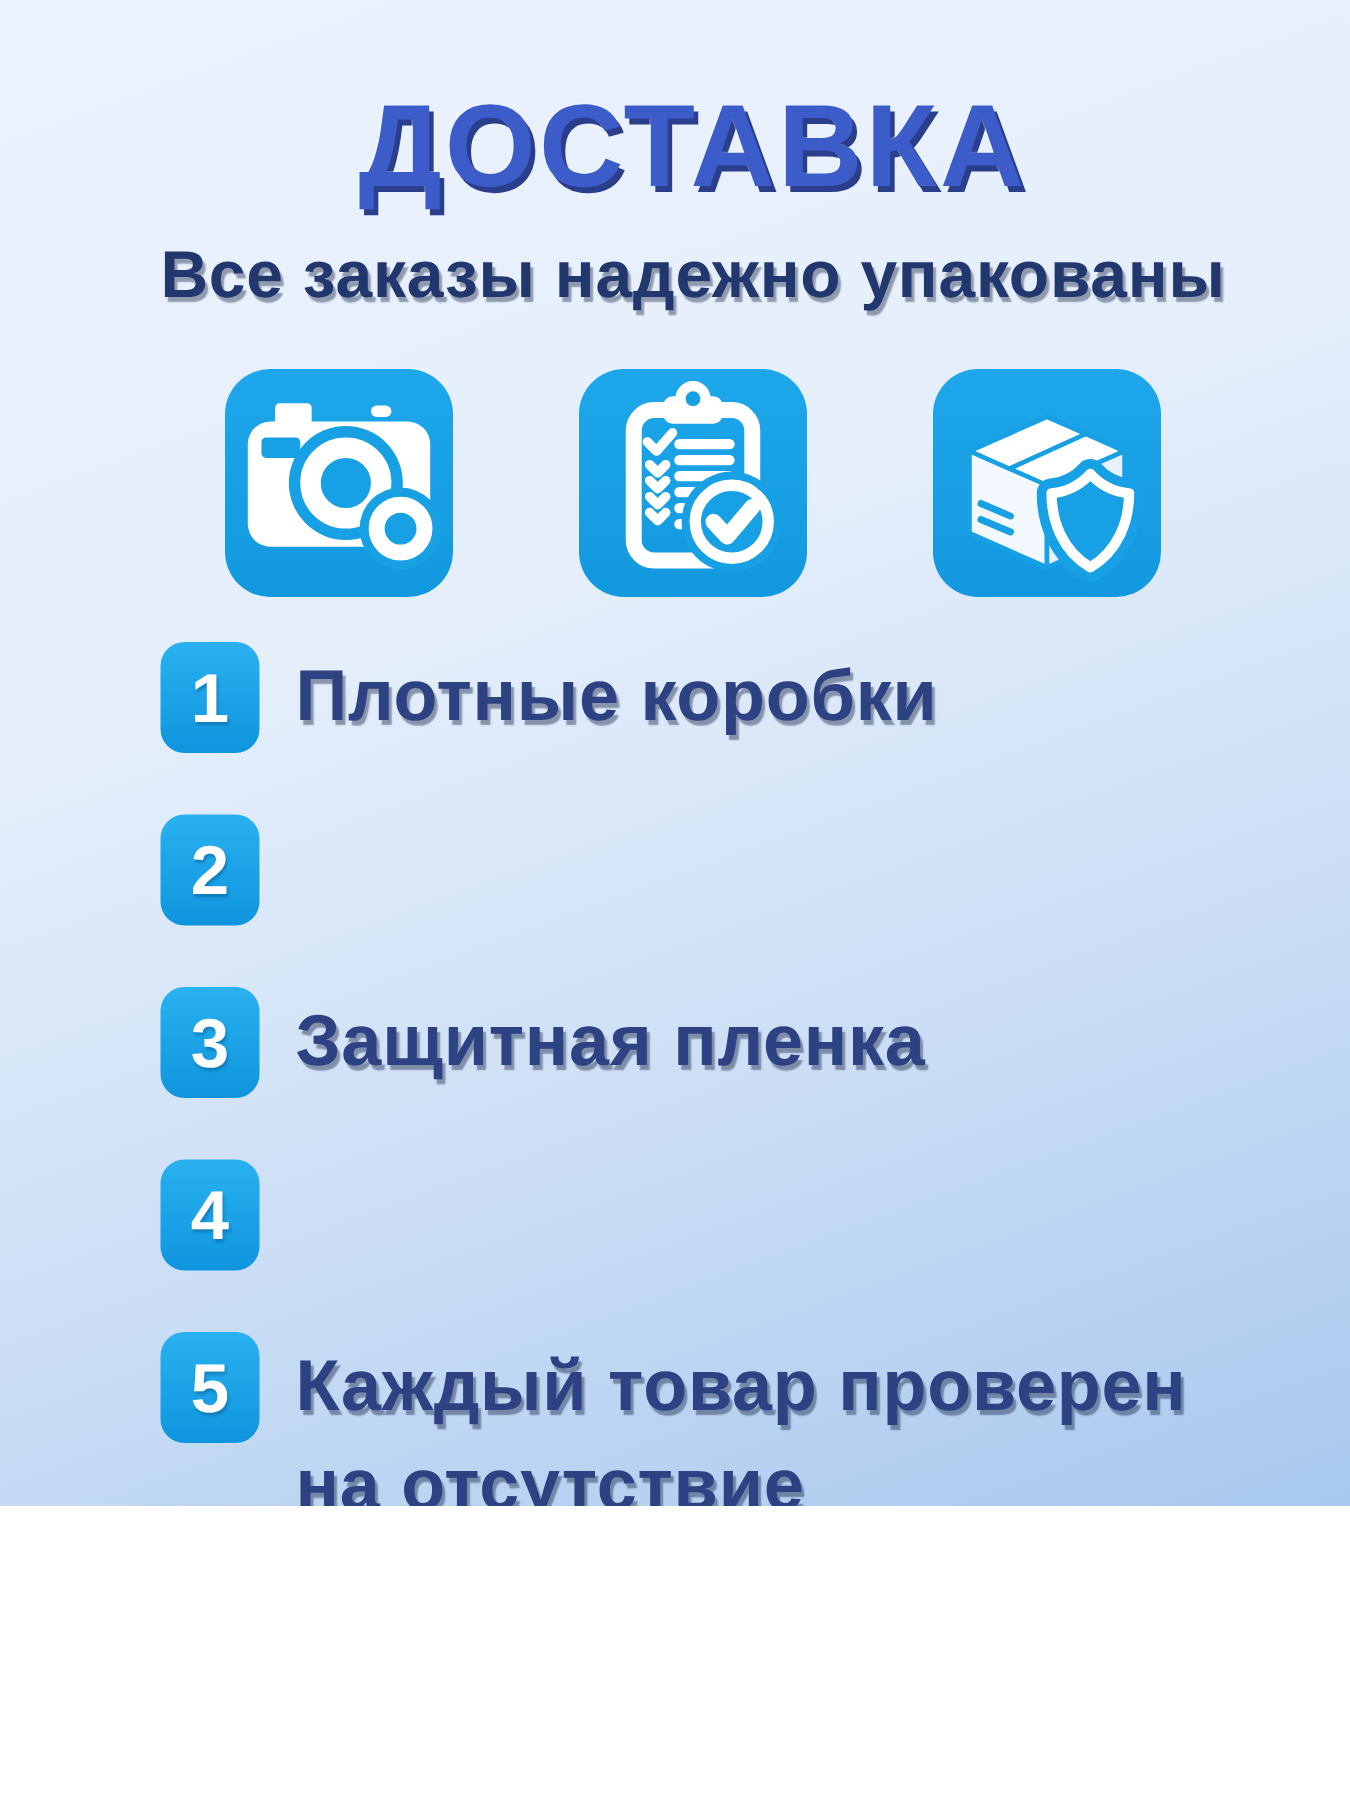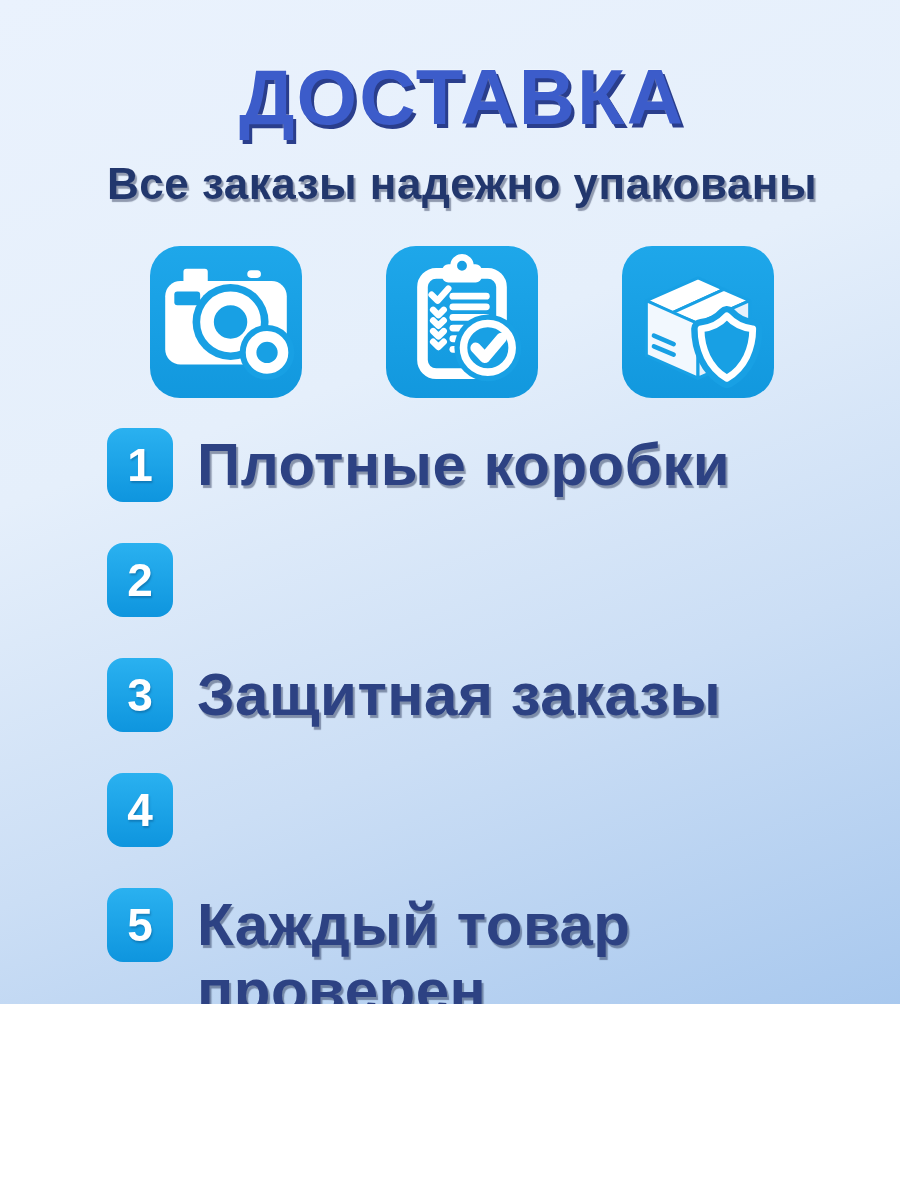--- a/index.html
+++ b/index.html
@@ -66,21 +66,21 @@
     border-radius:16px;
     background:linear-gradient(180deg,#2ab1f0 0%,#0e95de 100%);
     color:#ffffff;
     font-size:46px;
     font-weight:bold;
     display:flex;align-items:center;justify-content:center;
     text-shadow:1px 2px 2px rgba(0,60,110,0.35);
     margin-right:24px;
   }
   .item-text{
-    font-size:60px;
+    font-size:48px;
     font-weight:bold;
     letter-spacing:0.5px;
     line-height:66px;
     padding-top:4px;
     color:#2d4283;
     text-shadow:2px 3px 1px rgba(15,26,62,0.42);
     white-space:pre-line;
   }
 </style>
 </head>
@@ -156,21 +156,21 @@
       <span class="badge">1</span>
       <span class="item-text">Плотные коробки</span>
     </div>
 
     <div class="row">
       <span class="badge">2</span>
     </div>
 
     <div class="row">
       <span class="badge">3</span>
-      <span class="item-text">Защитная заказы</span>
+      <span class="item-text">Защитная пленка</span>
     </div>
 
     <div class="row">
       <span class="badge">4</span>
     </div>
 
     <div class="row">
       <span class="badge">5</span>
       <span class="item-text">Каждый товар проверен
 на отсутствие

